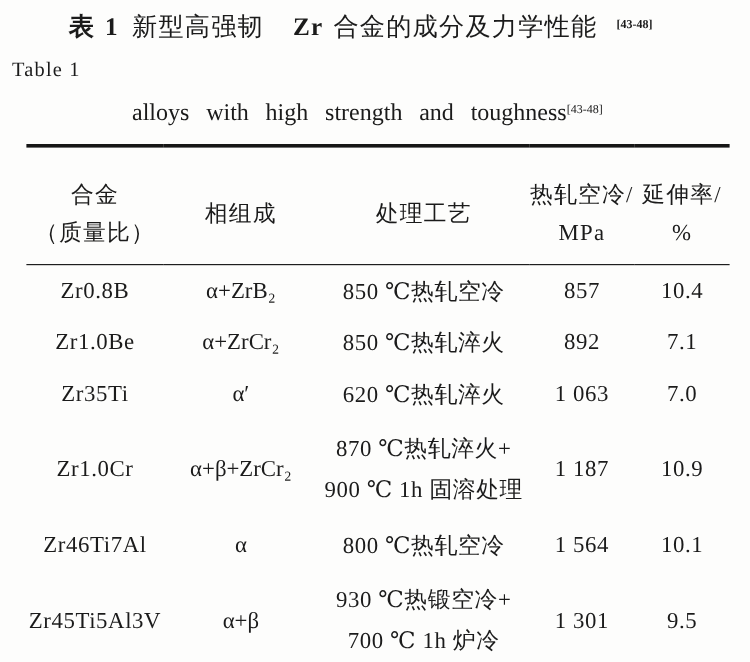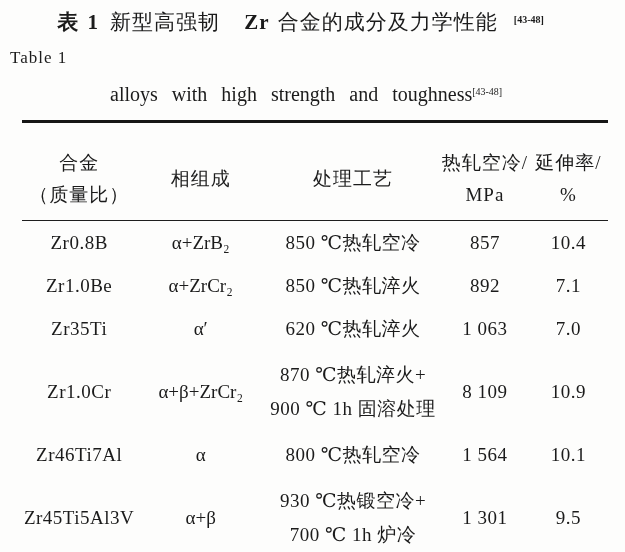--- a/index.html
+++ b/index.html
@@ -175,21 +175,21 @@
         <td>1 063</td>
         <td>7.0</td>
       </tr>
       <tr class="r-double">
         <td>Zr1.0Cr</td>
         <td class="phase">α+β+ZrCr₂</td>
         <td>
           <div class="pline">870 ℃热轧淬火+</div>
           <div class="pline">900 ℃ 1h 固溶处理</div>
         </td>
-        <td>8 109</td>
+        <td>1 187</td>
         <td>10.9</td>
       </tr>
       <tr class="r-single">
         <td>Zr46Ti7Al</td>
         <td class="phase">α</td>
         <td>800 ℃热轧空冷</td>
         <td>1 564</td>
         <td>10.1</td>
       </tr>
       <tr class="r-double">

